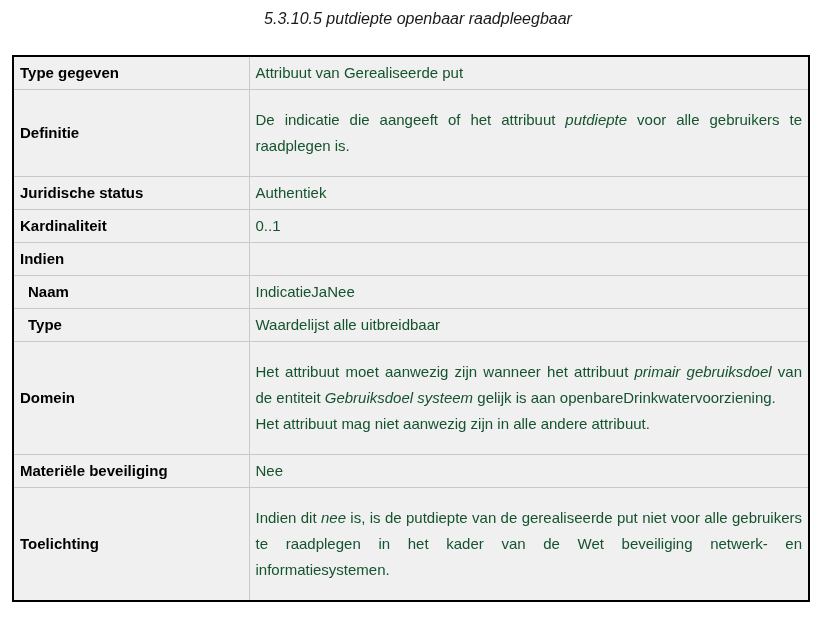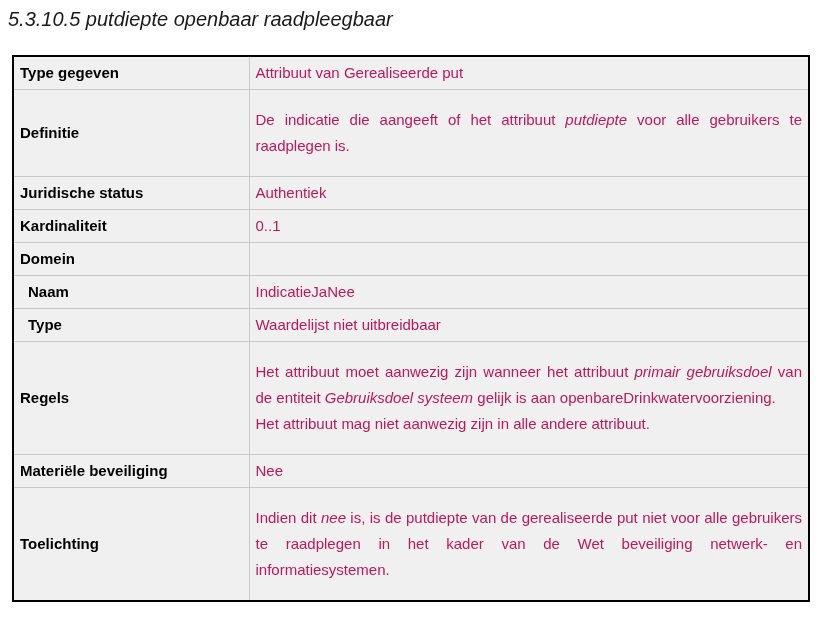--- a/index.html
+++ b/index.html
@@ -12,24 +12,25 @@
     height: 644px;
     box-sizing: border-box;
     padding: 8px;
     font-family: "Liberation Sans", sans-serif;
     color: #1a1a1a;
     overflow: hidden;
   }
   .heading {
     font-style: italic;
     font-weight: normal;
-    font-size: 20px;
+    font-size: 16px;
     line-height: 20px;
     color: #1a1a1a;
     margin: 1px 0 26px 0;
+    text-align: center;
   }
   table.attr-table {
     border-collapse: collapse;
     table-layout: fixed;
     width: 798px;
     margin-left: 4px;
     background: #f0f0f0;
     border: 2px solid #000000;
   }
   table.attr-table td {
@@ -41,21 +42,21 @@
     overflow: hidden;
   }
   td.label-cell {
     font-weight: bold;
     color: #000000;
   }
   td.label-cell.indent {
     padding-left: 14px;
   }
   td.value-cell {
-    color: #be185d;
+    color: #14532d;
   }
   td.value-cell.justify {
     padding-top: 17px;
     padding-bottom: 17px;
   }
   td.value-cell.justify .para {
     text-align: justify;
   }
   .para {
     margin: 0;
@@ -94,37 +95,37 @@
             <div class="para"><span>Authentiek</span></div>
           </td>
         </tr>
         <tr>
           <td class="label-cell">Kardinaliteit</td>
           <td class="value-cell">
             <div class="para"><span>0..1</span></div>
           </td>
         </tr>
         <tr>
-          <td class="label-cell">Domein</td>
+          <td class="label-cell">Indien</td>
           <td class="value-cell"></td>
         </tr>
         <tr>
           <td class="label-cell indent">Naam</td>
           <td class="value-cell">
             <div class="para"><span>IndicatieJaNee</span></div>
           </td>
         </tr>
         <tr>
           <td class="label-cell indent">Type</td>
           <td class="value-cell">
-            <div class="para"><span>Waardelijst niet uitbreidbaar</span></div>
+            <div class="para"><span>Waardelijst alle uitbreidbaar</span></div>
           </td>
         </tr>
         <tr>
-          <td class="label-cell">Regels</td>
+          <td class="label-cell">Domein</td>
           <td class="value-cell justify">
             <div class="para"><span>Het attribuut moet aanwezig zijn wanneer het attribuut </span><em>primair gebruiksdoel</em><span> van de entiteit </span><em>Gebruiksdoel systeem</em><span> gelijk is aan openbareDrinkwatervoorziening.</span></div>
             <div class="para"><span>Het attribuut mag niet aanwezig zijn in alle andere attribuut.</span></div>
           </td>
         </tr>
         <tr>
           <td class="label-cell">Materiële beveiliging</td>
           <td class="value-cell">
             <div class="para"><span>Nee</span></div>
           </td>

